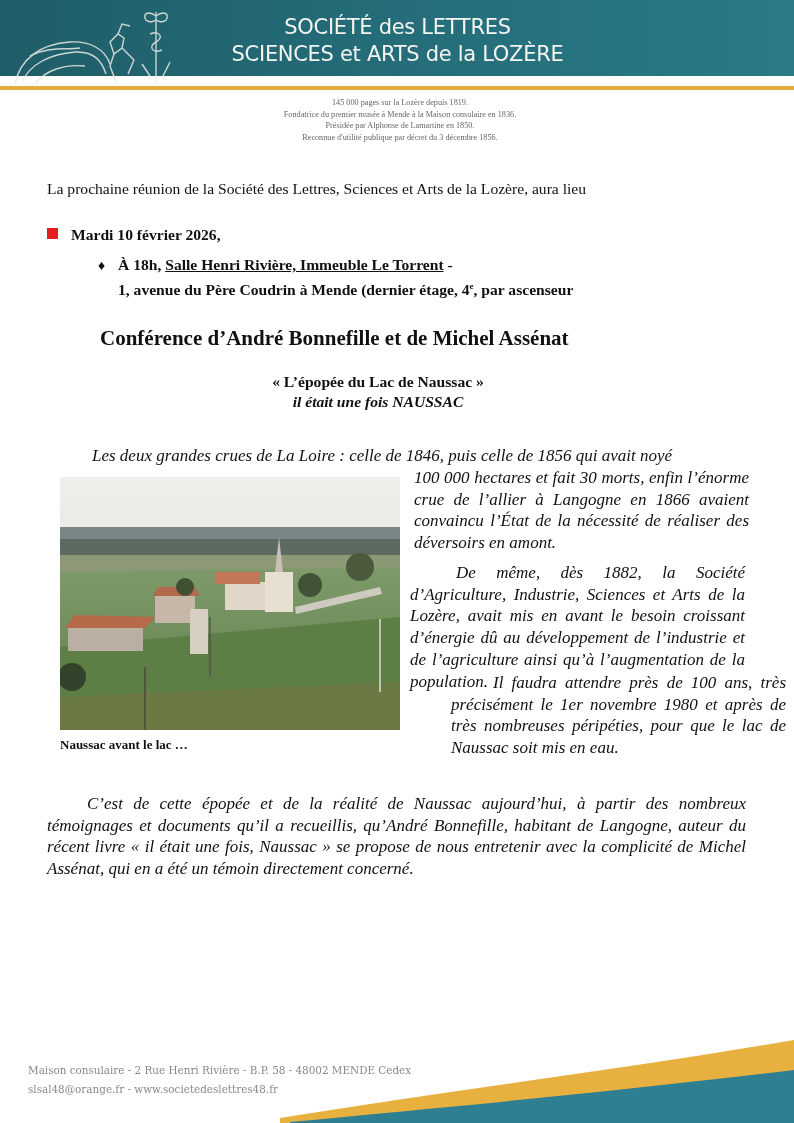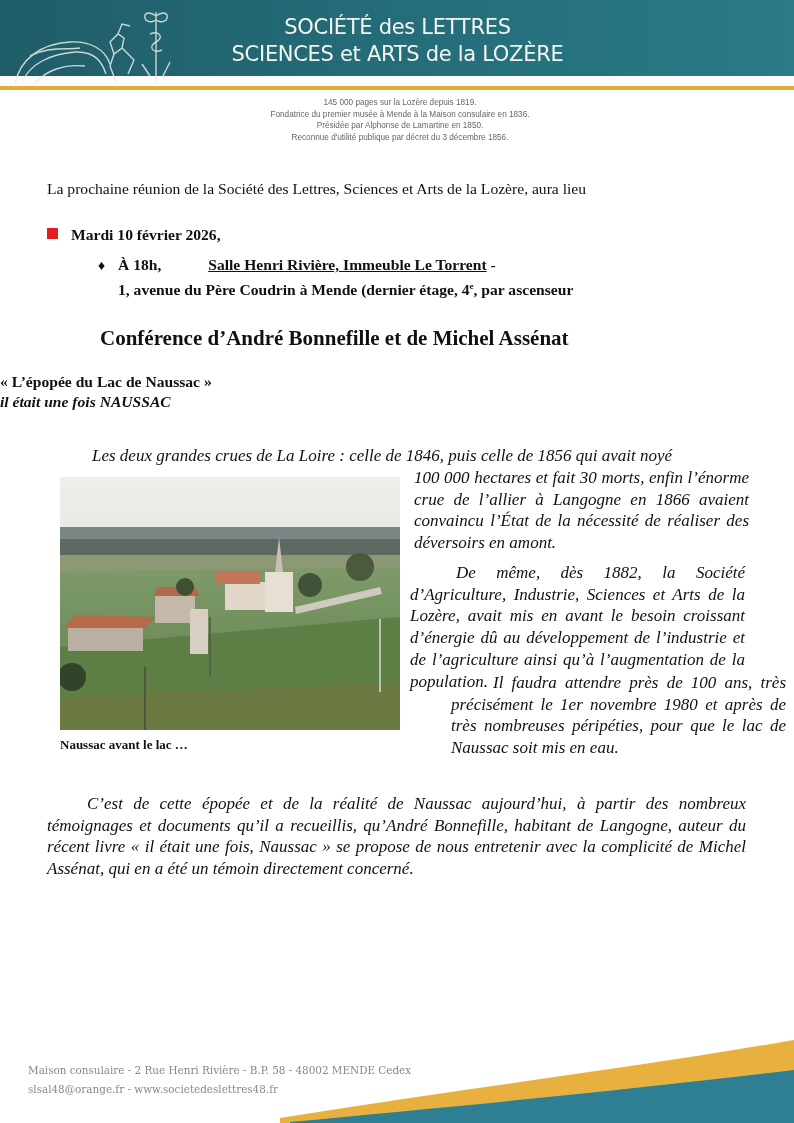--- a/index.html
+++ b/index.html
@@ -6,36 +6,36 @@
   body { width: 794px; height: 1123px; position: relative; overflow: hidden; font-family: "Liberation Serif", serif; color: #111; }
 
   .banner { position: absolute; left: 0; top: 0; width: 794px; height: 76px;
     background: linear-gradient(90deg, #1f5d68 0%, #236a76 40%, #2a7a88 100%); }
   .banner-gold { position: absolute; left: 0; top: 86px; width: 794px; height: 4px; background: #e3ac3c; }
   .emblem { position: absolute; left: 10px; top: 4px; width: 170px; height: 82px; }
   .banner-title { position: absolute; left: 190px; top: 14px; width: 415px; text-align: center;
     font-family: "DejaVu Sans", sans-serif; color: #f4f4f0; font-size: 21px; line-height: 27px; letter-spacing: -0.3px; }
 
   .tagline { position: absolute; left: 200px; top: 97px; width: 400px; text-align: center;
-    font-family: Liberation Sans, sans-serif; font-size: 8.2px; line-height: 11.6px; color: #666; }
+    font-family: Liberation Serif, serif; font-size: 8.2px; line-height: 11.6px; color: #666; }
   .tagline div { white-space: nowrap; }
 
   .intro { position: absolute; left: 47px; top: 180px; font-size: 15.6px; white-space: nowrap; }
 
   .date-row { position: absolute; left: 47px; top: 226px; font-size: 15.6px; font-weight: bold; white-space: nowrap; }
   .red-square { display: inline-block; width: 11px; height: 11px; background: #e41e1e; margin-right: 13px; vertical-align: 1px; }
 
   .time-row { position: absolute; left: 98px; top: 254px; font-size: 15.6px; font-weight: bold; white-space: nowrap; line-height: 21px; }
   .diamond { display: inline-block; width: 14px; margin-right: 6px; font-size: 14px; }
-  .underline { text-decoration: underline; margin-left: 43px; }
+  .underline { text-decoration: underline; }
   .addr-line { padding-left: 20px; }
 
   .conf { position: absolute; left: 75px; top: 326px; font-size: 21px; font-weight: bold; white-space: nowrap; margin-left: 25px; }
 
-  .title-block { position: absolute; left: 0; width: 756px; top: 372px; font-size: 15.6px; line-height: 20px; font-weight: bold; }
+  .title-block { position: absolute; left: 0; width: 756px; top: 372px; text-align: center; font-size: 15.6px; line-height: 20px; font-weight: bold; }
   .title-block .sub { font-style: italic; }
 
   .para { position: absolute; font-style: italic; font-size: 17px; line-height: 21.7px; text-align: justify; }
   .p1-first { left: 92px; top: 445px; width: 653px; white-space: nowrap; text-align: left; }
   .p1-rest { left: 414px; top: 467px; width: 335px; }
   .p2 { left: 410px; top: 562px; width: 335px; text-indent: 46px; }
   .p3 { left: 410px; top: 672px; width: 335px; text-indent: 42px; margin-left: 41px; }
   .p4 { left: 47px; top: 793px; width: 699px; text-indent: 40px; }
 
   .photo { position: absolute; left: 60px; top: 477px; width: 340px; height: 253px; overflow: hidden; }

